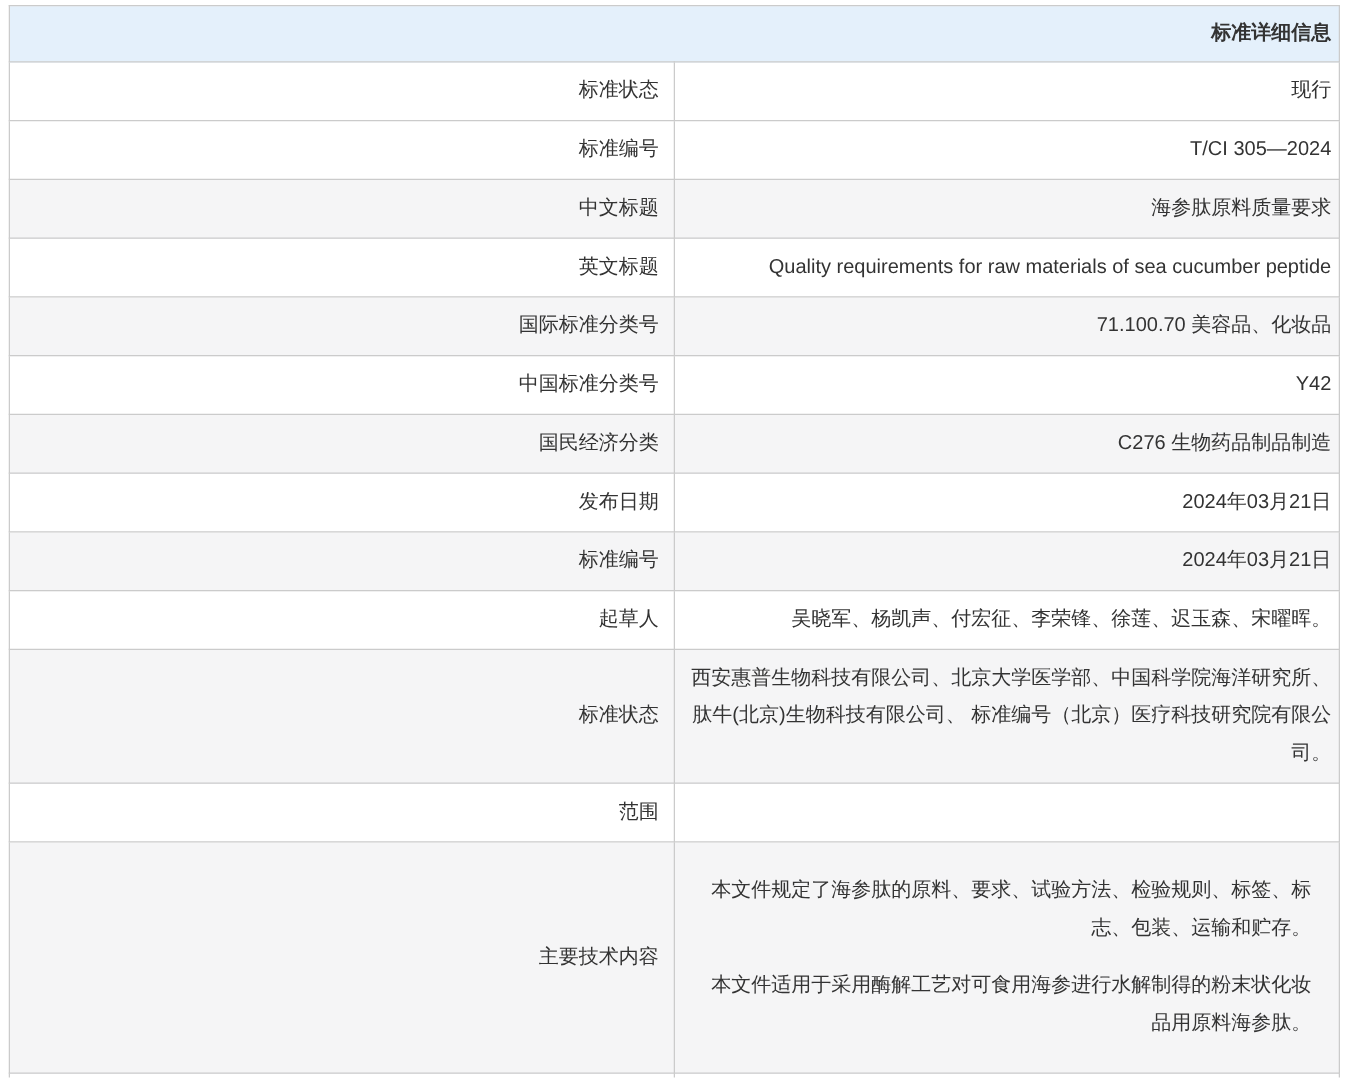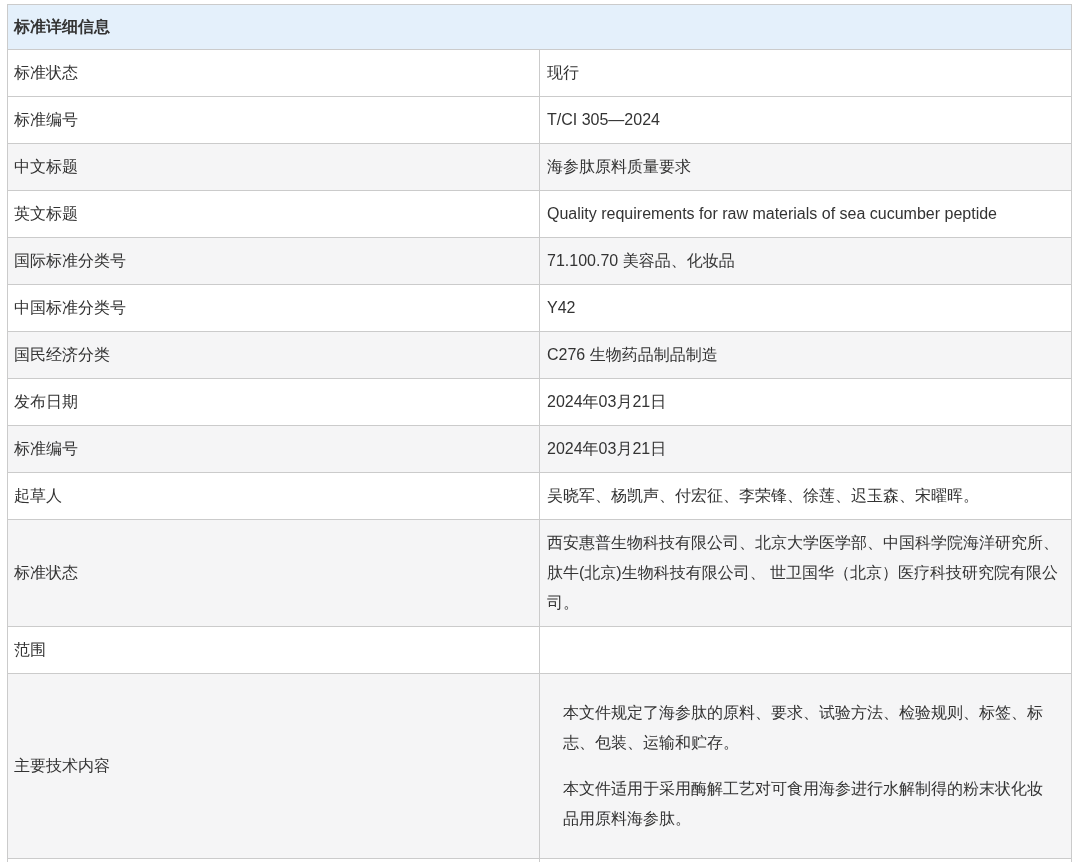--- a/index.html
+++ b/index.html
@@ -24,21 +24,21 @@
   }
   table.details {
     width: 100%;
     border-collapse: collapse;
     table-layout: fixed;
   }
   table.details th,
   table.details td {
     border: 1px solid var(--border-color, #cccccc);
     font-size: 16px;
-    text-align: left;
+    text-align: right;
     vertical-align: middle;
     word-break: break-word;
   }
   th.table-title {
     background: var(--header-bg, #e4f0fb);
     font-weight: bold;
     color: var(--text-color, #333333);
     padding: 8px 6px;
     line-height: 28px;
   }
@@ -106,21 +106,21 @@
         <tr class="alt">
     <td class="label-cell">标准编号</td>
     <td class="value-cell">2024年03月21日</td>
   </tr>
         <tr>
     <td class="label-cell">起草人</td>
     <td class="value-cell">吴晓军、杨凯声、付宏征、李荣锋、徐莲、迟玉森、宋曜晖。</td>
   </tr>
         <tr class="alt">
     <td class="label-cell">标准状态</td>
-    <td class="value-cell">西安惠普生物科技有限公司、北京大学医学部、中国科学院海洋研究所、肽牛(北京)生物科技有限公司、 世卫国华（北京）医疗科技研究院有限公司。</td>
+    <td class="value-cell">西安惠普生物科技有限公司、北京大学医学部、中国科学院海洋研究所、肽牛(北京)生物科技有限公司、 标准编号（北京）医疗科技研究院有限公司。</td>
   </tr>
         <tr>
     <td class="label-cell">范围</td>
     <td class="value-cell"></td>
   </tr>
         <tr class="alt">
     <td class="label-cell">主要技术内容</td>
     <td class="value-cell">
             <p class="para">本文件规定了海参肽的原料、要求、试验方法、检验规则、标签、标志、包装、运输和贮存。</p>
             <p class="para">本文件适用于采用酶解工艺对可食用海参进行水解制得的粉末状化妆品用原料海参肽。</p>

